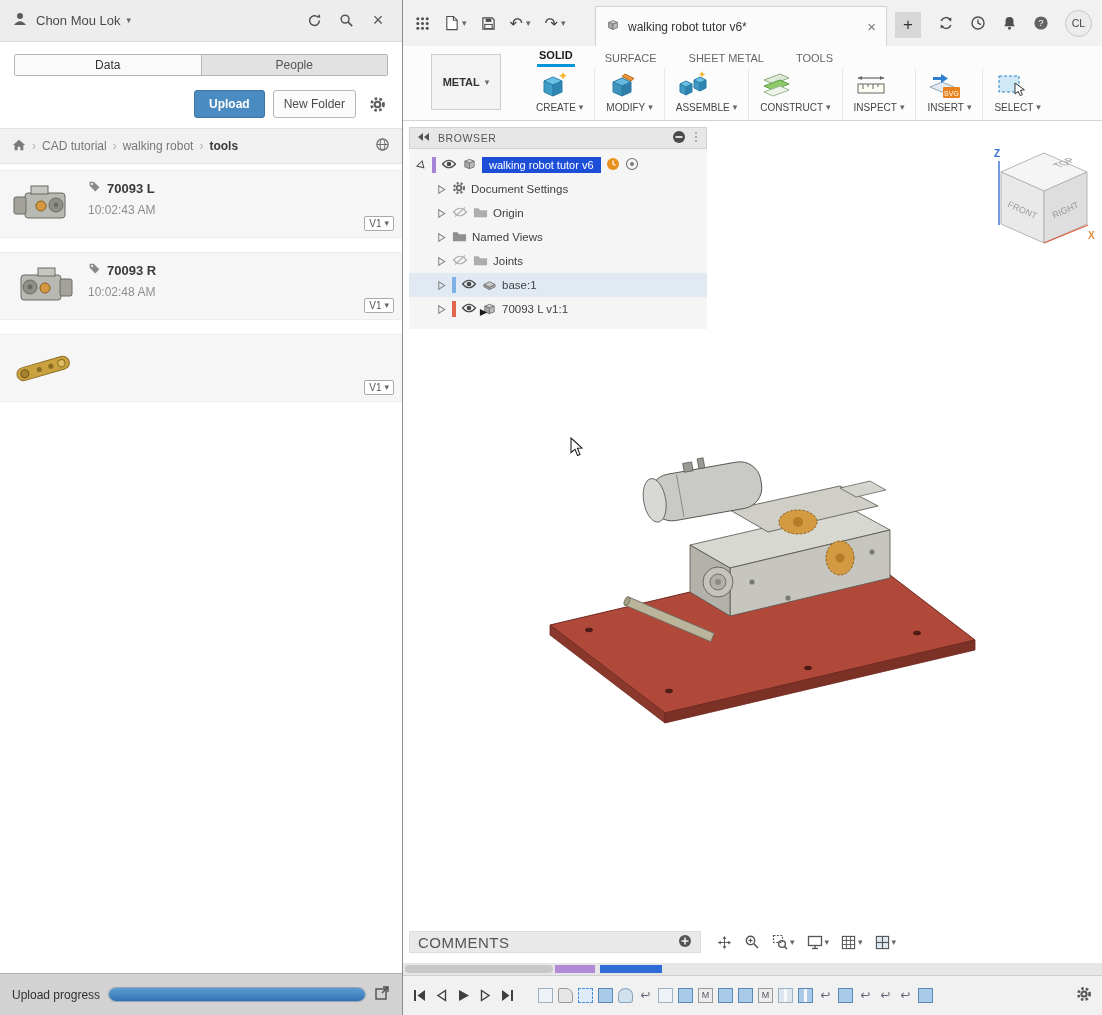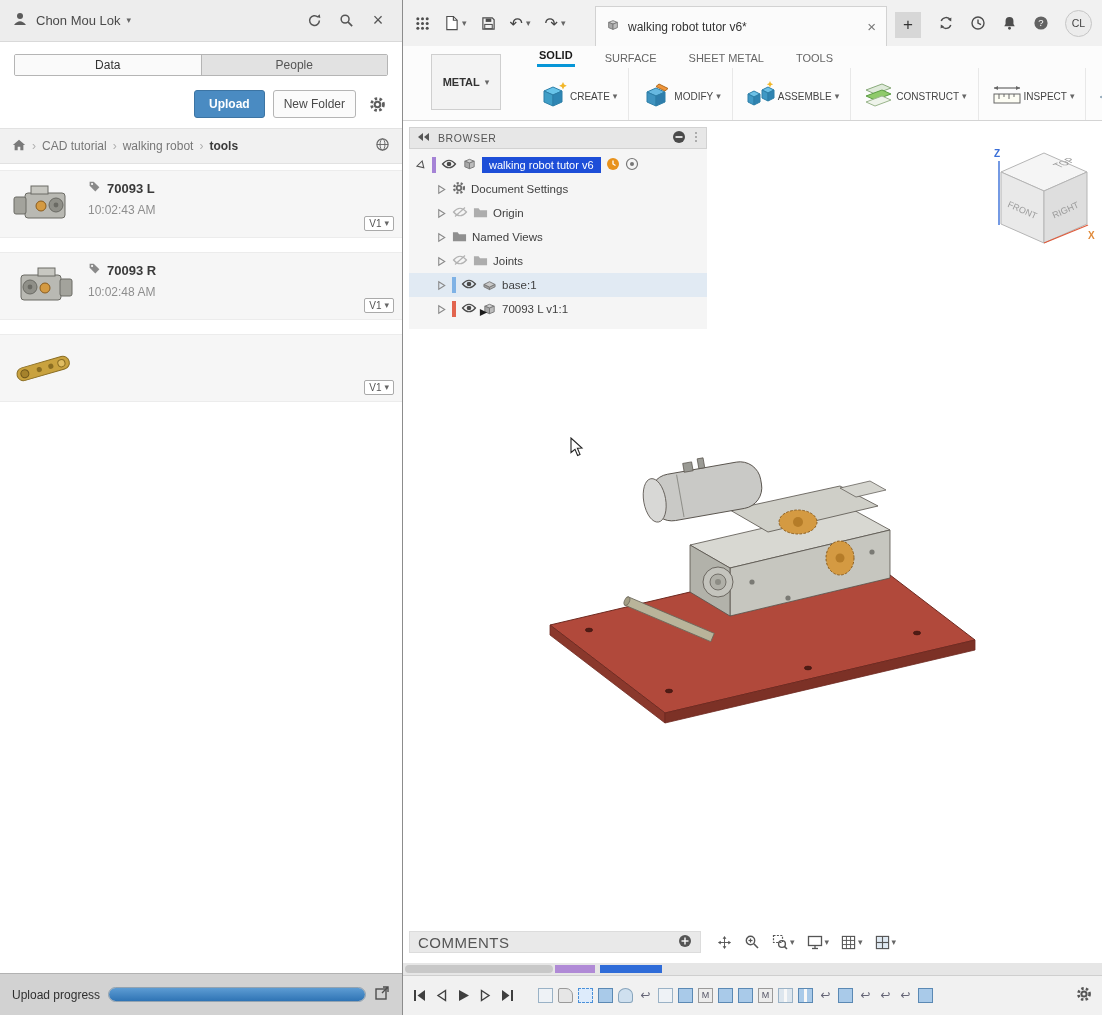--- a/index.html
+++ b/index.html
@@ -52,21 +52,21 @@
 .newtab-btn{position:absolute;left:492px;top:12px;width:26px;height:26px;background:#d7d7d7;display:flex;align-items:center;justify-content:center;font-size:17px;color:#333;cursor:pointer}
 .tb-right{position:absolute;right:10px;top:0;height:46px;display:flex;align-items:center;gap:16px}
 .avatar{width:27px;height:27px;border-radius:50%;background:#ececec;border:1px solid #c6c6c6;display:flex;align-items:center;justify-content:center;font-size:10.5px;font-weight:normal;color:#444;cursor:pointer}
 
 .ribbon{height:75px;background:#fcfcfc;border-bottom:1px solid #d4d4d4;position:relative;flex:0 0 auto}
 .design-btn{position:absolute;left:28px;top:8px;width:70px;height:56px;background:#f3f3f3;border:1px solid #cfcfcf;display:flex;align-items:center;justify-content:center;gap:5px;font-size:11px;color:#333;font-weight:bold;cursor:pointer}
 .ribbon-tabs{position:absolute;left:134px;top:0;height:21px;display:flex;gap:28px;align-items:flex-end}
 .rtab{font-size:11px;color:#666;padding:0 2px 3px;cursor:pointer}
 .rtab.active{color:#1a1a1a;border-bottom:3px solid #0696d7;font-weight:bold}
 .ribbon-groups{position:absolute;left:122px;top:22px;height:52px;display:flex}
-.rgroup{display:flex;flex-direction:row;align-items:center;justify-content:flex-start;padding:2px 11px 0;border-right:1px solid #e8e8e8;cursor:pointer}
+.rgroup{display:flex;flex-direction:column;justify-content:flex-start;padding:2px 11px 0;border-right:1px solid #e8e8e8;cursor:pointer}
 .rgroup:last-child{border-right:none}
 .gicon{height:30px;display:flex;align-items:center}
 .glabel{font-size:10px;color:#444;display:flex;align-items:center;gap:3px;margin-top:2px}
 
 .viewport{position:relative;flex:1;background:#fff;overflow:hidden}
 
 
 .browser{position:absolute;left:6px;top:6px;width:298px;z-index:5}
 .br-header{height:22px;background:#e7e7e7;border:1px solid #d2d2d2;display:flex;align-items:center;gap:7px;padding:0 7px}
 .br-title{font-size:10.5px;color:#555;letter-spacing:.6px}

